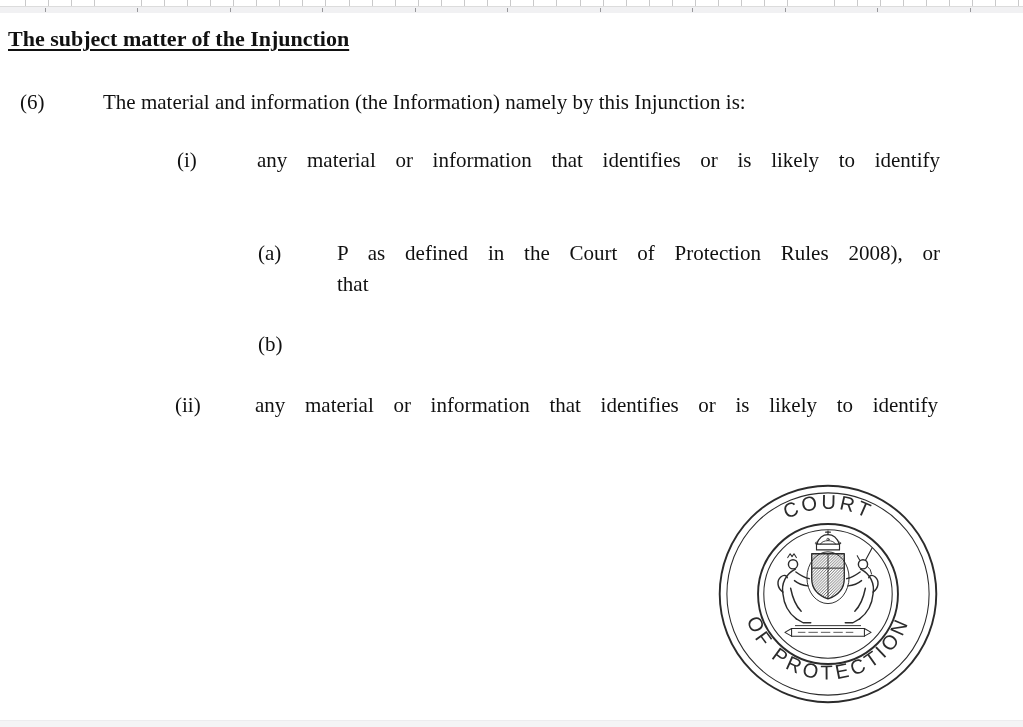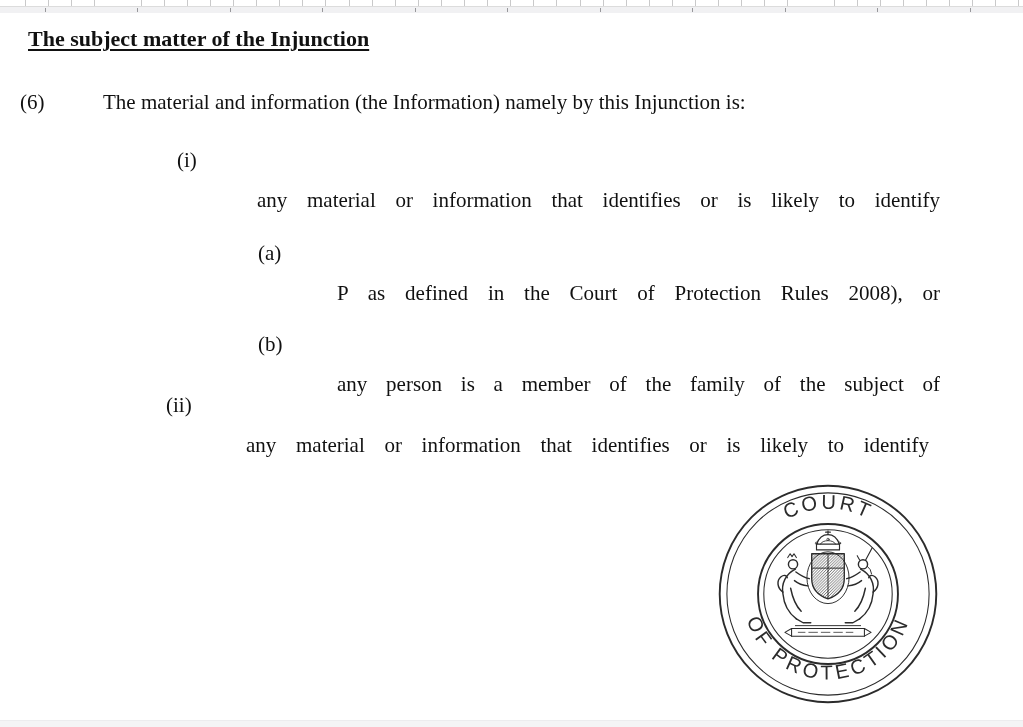--- a/index.html
+++ b/index.html
@@ -26,41 +26,41 @@
     background-position:45px 1px;
     background-repeat:no-repeat;
   }
   .bottom-bar{
     position:absolute;bottom:0;left:0;width:1023px;height:6px;
     background:#f4f4f5;border-top:1px solid #ececee;
   }
 
   
   .doc-heading{
-    position:absolute;left:28px;top:25px;
+    position:absolute;left:8px;top:25px;
     font-size:22px;font-weight:bold;line-height:28px;
     text-decoration:underline;
     text-decoration-thickness:2px;
     text-underline-offset:3px;
     white-space:nowrap;
   }
   .item{
     position:absolute;
     font-size:21px;line-height:30.5px;
     box-sizing:content-box;
   }
   .item .num{position:absolute;left:0;top:0;}
   .item .line{text-align:justify;}
-  .item .line.stretch{text-align-last:justify;margin-top:40px;}
+  .item .line.stretch{text-align-last:justify;}
 
   .item-6 {left:20px; top:87px;  padding-left:83px; width:837px;}
   .item-i {left:177px;top:145px; padding-left:80px; width:683px;}
   .item-a {left:258px;top:238px; padding-left:79px; width:603px;}
   .item-b {left:258px;top:329px; padding-left:79px; width:603px;}
-  .item-ii{left:166px;top:390px; padding-left:80px; width:683px;}
+  .item-ii{left:175px;top:390px; padding-left:80px; width:683px;}
 
   
   .seal{position:absolute;left:713px;top:479px;width:230px;height:230px;}
 </style>
 </head>
 <body>
 
 <div class="ruler-top"></div>
 <div class="ruler-band"></div>
 
@@ -72,25 +72,25 @@
 </div>
 
 <div class="item item-i">
   <span class="num">(i)</span>
   <div class="line stretch">any material or information that identifies or is likely to identify</div>
 </div>
 
 <div class="item item-a">
   <span class="num">(a)</span>
   <div class="line stretch">P as defined in the Court of Protection Rules 2008), or</div>
+  <div class="line">that</div>
 </div>
 
 <div class="item item-b">
   <span class="num">(b)</span>
-  <div class="line stretch">any person is a member of the family of the subject of</div>
 </div>
 
 <div class="item item-ii">
   <span class="num">(ii)</span>
   <div class="line stretch">any material or information that identifies or is likely to identify</div>
 </div>
 
 <svg class="seal" viewBox="-120 -120 240 240" xmlns="http://www.w3.org/2000/svg">
   <defs>
     <pattern id="hatch" width="3" height="3" patternUnits="userSpaceOnUse">

